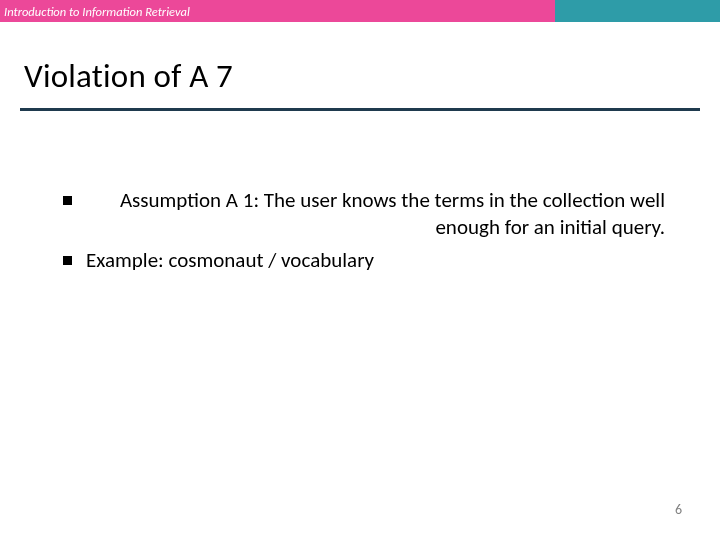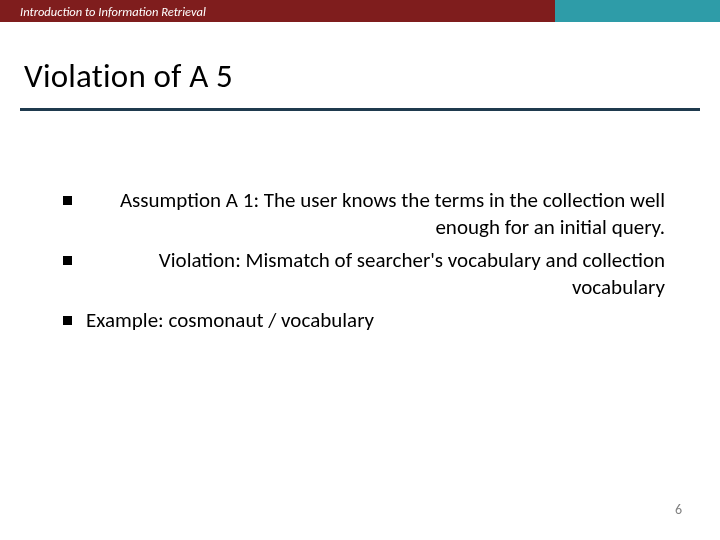--- a/index.html
+++ b/index.html
@@ -17,25 +17,25 @@
       overflow: hidden;
     }
 
     .header-bar {
       width: 100%;
       height: 22px;
       display: flex;
     }
 
     .header-dark {
-      background: #7f1d1d;
+      background: #ec4899;
       flex: 0 0 555px;
       display: flex;
       align-items: center;
-      padding-left: 20px;
+      padding-left: 4px;
     }
 
     .header-dark span {
       color: #ffffff;
       font-size: 12.5px;
       font-style: italic;
       font-family: Calibri, "Segoe UI", Arial, sans-serif;
     }
 
     .header-teal {
@@ -96,31 +96,27 @@
 </head>
 <body>
 
 <div class="header-bar">
   <div class="header-dark">
     <span>Introduction to Information Retrieval</span>
   </div>
   <div class="header-teal"></div>
 </div>
 
-<h1 class="slide-title">Violation of A 5</h1>
+<h1 class="slide-title">Violation of A 7</h1>
 <div class="title-underline"></div>
 
 <div class="content">
   <div class="bullet-item">
     <div class="bullet-marker"></div>
     <div class="bullet-text">Assumption A 1: The user knows the terms in the collection well enough for an initial query.</div>
-  </div>
-  <div class="bullet-item">
-    <div class="bullet-marker"></div>
-    <div class="bullet-text">Violation: Mismatch of searcher's vocabulary and collection vocabulary</div>
   </div>
   <div class="bullet-item">
     <div class="bullet-marker"></div>
     <div class="bullet-text">Example: cosmonaut / vocabulary</div>
   </div>
 </div>
 
 <div class="slide-number">6</div>
 
 </body></html>

